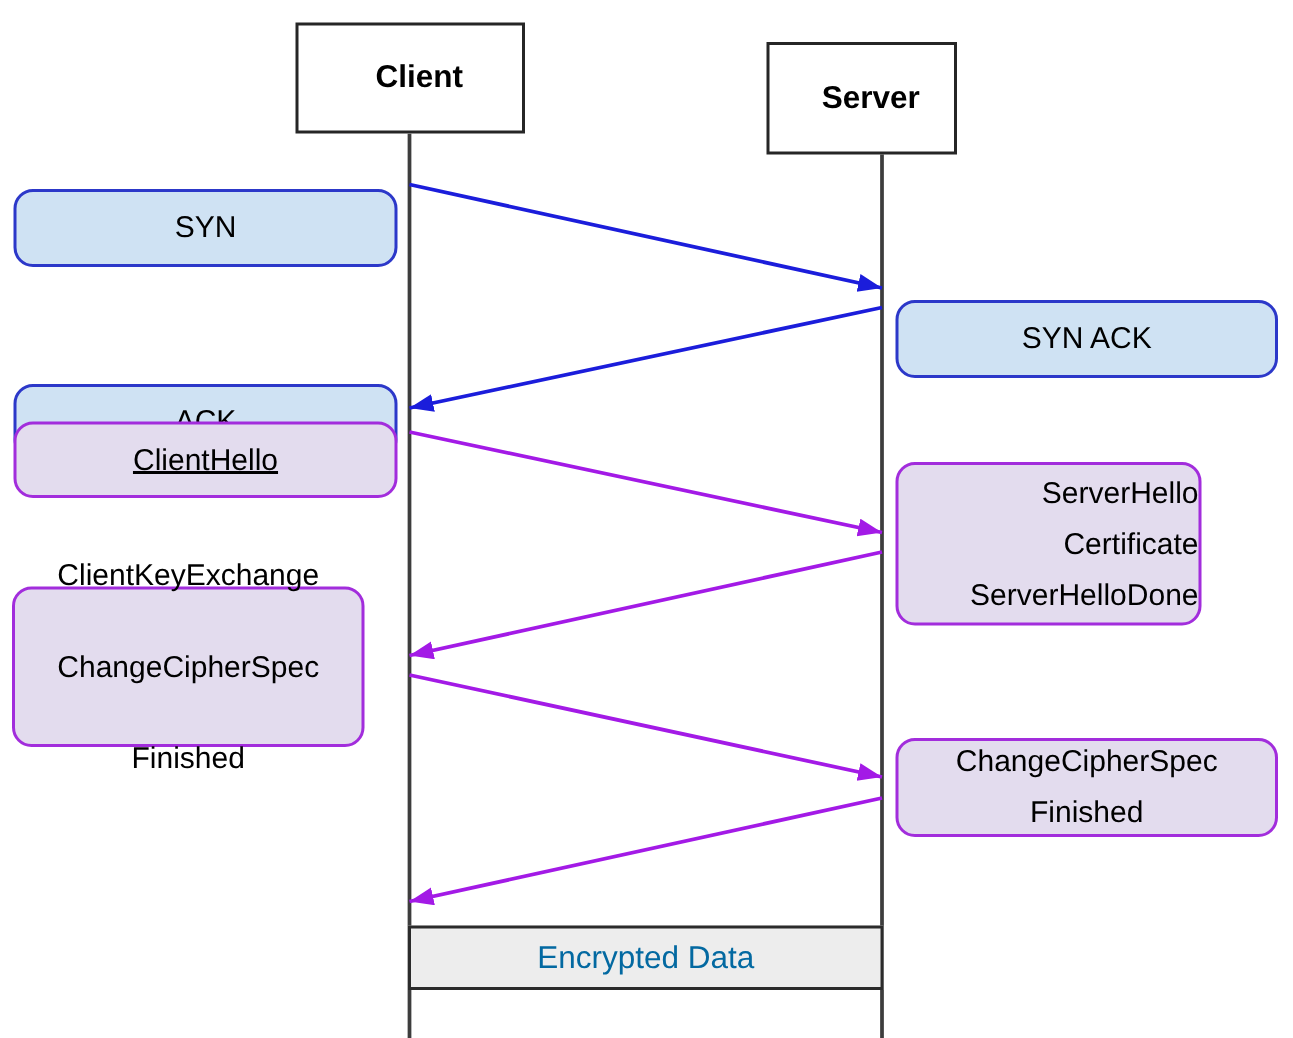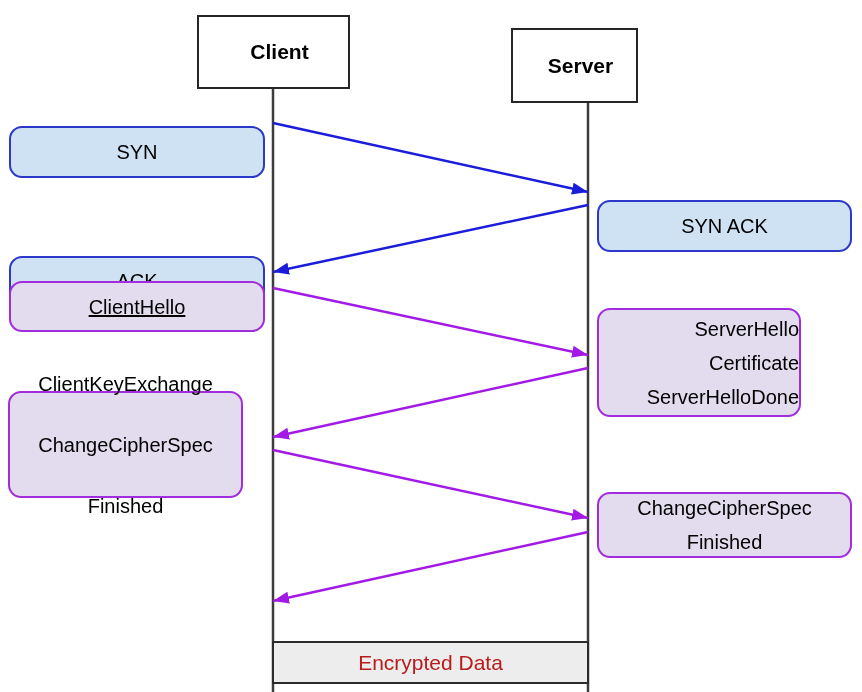--- a/index.html
+++ b/index.html
@@ -57,22 +57,21 @@
   .msg.tcp { background: var(--tcp-fill); border-color: var(--tcp-border); margin-top: 28px; }
   .msg.tls { background: var(--tls-fill); border-color: var(--tls-border); }
   .encrypted {
     position: absolute;
     display: flex;
     align-items: center;
     justify-content: center;
     background: var(--encrypted-fill);
     border: 2px solid var(--encrypted-border);
     font-size: 21px;
-    color: #b91c1c;
-    margin-top: 24px;
+    color: #0369a1;
   }
 </style>
 </head>
 <body>
 
 <div class="stage">
 
   <svg class="wires" width="862" height="692" viewBox="0 0 862 692">
     <defs>
       <marker id="mk-tcp" markerUnits="userSpaceOnUse" markerWidth="18" markerHeight="14" refX="16" refY="6" orient="auto">

